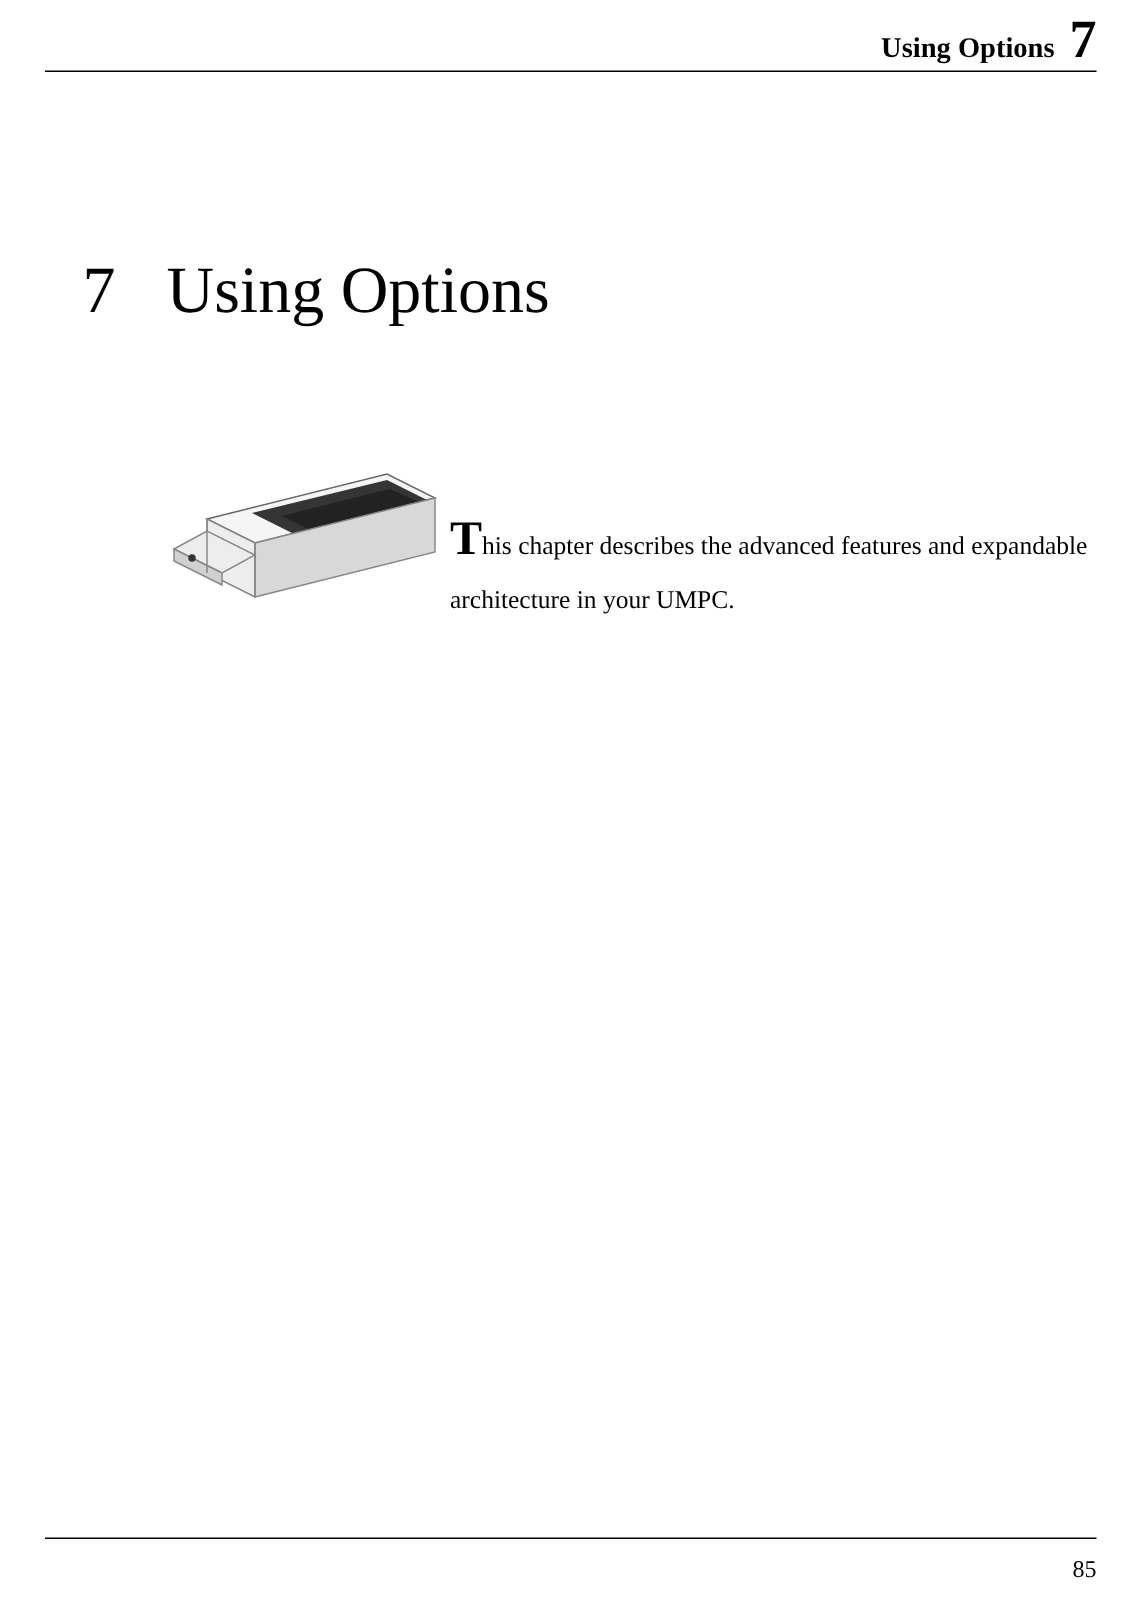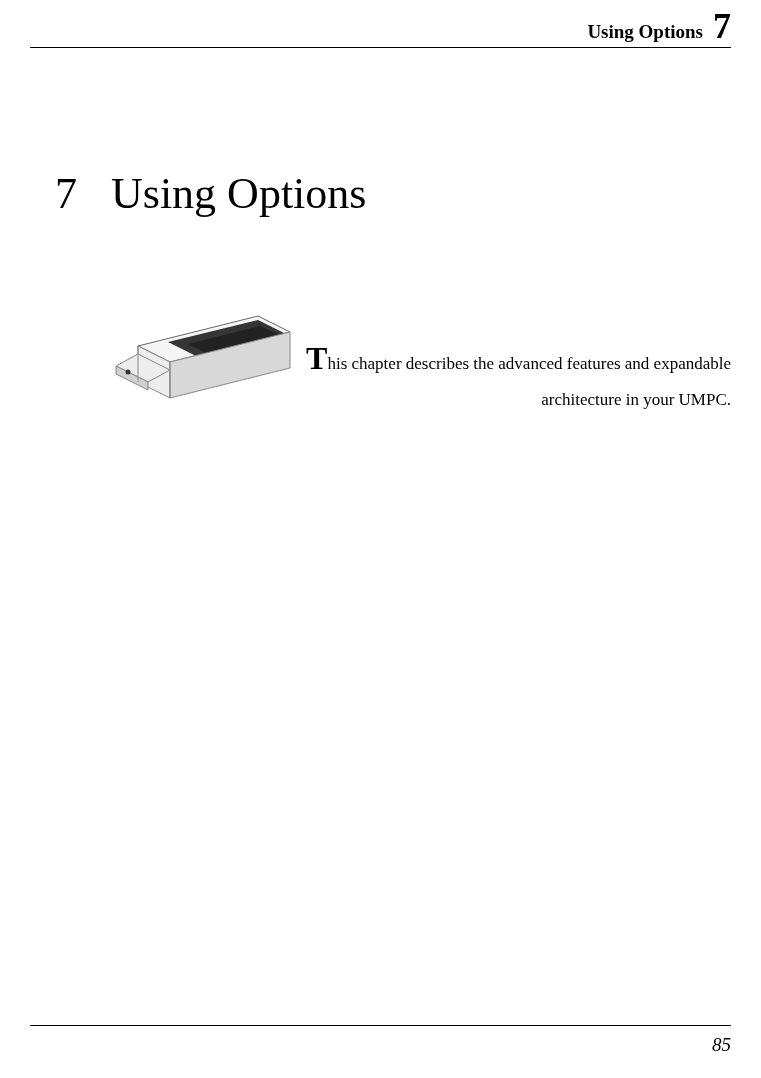--- a/index.html
+++ b/index.html
@@ -55,21 +55,20 @@
       font-size: 44px;
       font-weight: normal;
     }
     .content-row {
       position: absolute;
       top: 294px;
       left: 100px;
       right: 30px;
       display: flex;
       align-items: flex-start;
-      text-align: right;
     }
     .illustration {
       width: 200px;
       height: 120px;
       position: relative;
       flex-shrink: 0;
     }
     .intro-text {
       font-size: 17px;
       line-height: 2.1;
@@ -85,22 +84,21 @@
       position: absolute;
       bottom: 52px;
       left: 30px;
       right: 30px;
       border-top: 1.5px solid #000;
     }
     .page-number {
       position: absolute;
       bottom: 22px;
       right: 30px;
-      font-size: 19px;
-      font-style: italic;
+      font-size: 16px;
     }
   </style>
 </head>
 <body>
 
 <div class="header">
   <span class="header-text">Using Options</span>
   <span class="header-number">7</span>
 </div>
 <div class="header-rule"></div>

